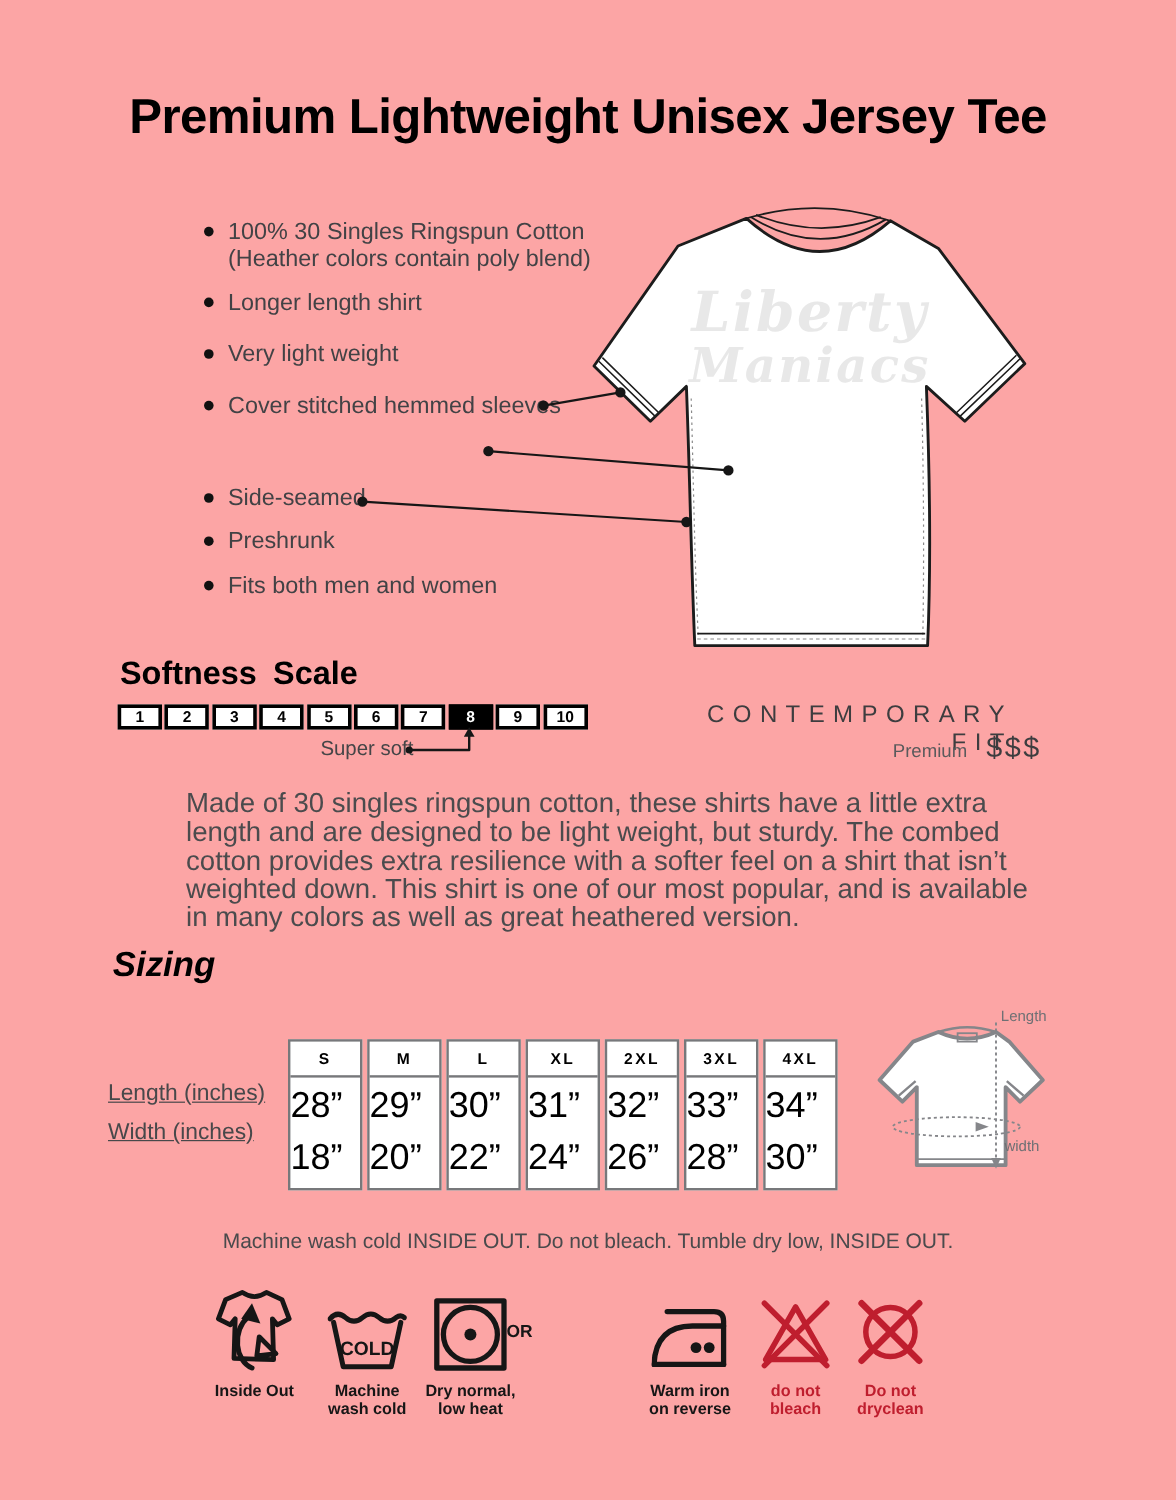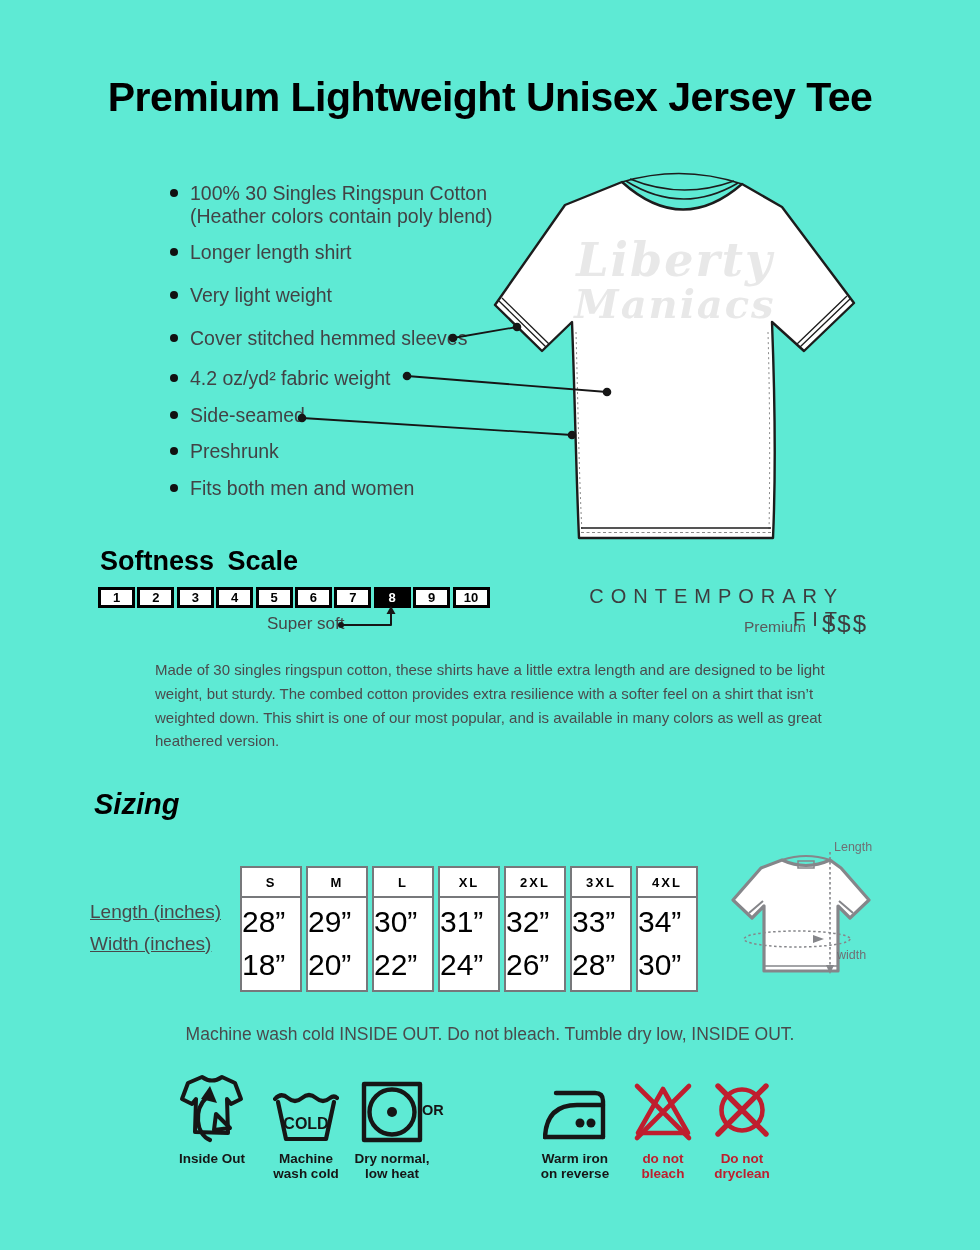--- a/index.html
+++ b/index.html
@@ -1,16 +1,16 @@
 <!DOCTYPE html>
 <html><head>
 <meta charset="utf-8">
 <style>
   html,body{margin:0;padding:0;background:#fff;}
-  .page{position:relative;width:980px;height:1250px;background:#5eead4;overflow:hidden;
+  .page{position:relative;width:980px;height:1250px;background:#fca5a5;overflow:hidden;
         font-family:"Liberation Sans", sans-serif;color:#1a1a1a;}
   
   .title{position:absolute;top:74px;left:0;width:100%;text-align:center;margin:0;
          font-size:41px;font-weight:bold;letter-spacing:-0.5px;color:#000;}
   
   .feature{position:absolute;left:170px;width:334px;padding-left:20px;
            font-size:19.5px;line-height:23px;color:#424245;}
   .feature::before{content:"";position:absolute;left:0;top:7px;width:8px;height:8px;
                    border-radius:50%;background:#111;}
   .f0{top:182px}.f1{top:241px}.f2{top:284px}.f3{top:327px}
@@ -27,21 +27,21 @@
   .supersoft{position:absolute;left:267px;top:614px;font-size:17px;color:#454547;}
   .ss-arrow{position:absolute;left:334px;top:604px;}
   
   .fit-label{position:absolute;left:574px;top:585px;width:270px;text-align:right;
              font-size:20px;letter-spacing:7px;word-spacing:12px;color:#3d3d3f;}
   .fit-row{position:absolute;left:598px;top:610px;width:270px;display:flex;justify-content:flex-end;align-items:baseline;}
   .fit-tier{font-size:15.5px;color:#5a5a5c;margin-right:16px;}
   .fit-price{font-size:24px;letter-spacing:2px;color:#3d3d3f;}
   
   .desc{position:absolute;left:155px;top:658px;width:712px;margin:0;
-        font-size:15px;line-height:23.8px;color:#4b4b4d;}
+        font-size:23px;line-height:23.8px;color:#4b4b4d;}
   
   .sizing-h{position:absolute;left:94px;top:788px;margin:0;font-size:29px;font-weight:bold;color:#000;font-style:italic;}
   .rowlabel{position:absolute;left:90px;font-size:19px;color:#48484a;text-decoration:underline;}
   .rl0{top:901px}.rl1{top:933px}
   .size-table{position:absolute;left:240px;top:866px;display:flex;}
   .size-col{width:58px;border:2px solid #77787b;margin-right:4px;background:#fff;}
   .size-hd{height:28px;border-bottom:2px solid #77787b;text-align:center;
            font-size:13px;font-weight:bold;letter-spacing:2px;line-height:29px;color:#000;}
   .size-v{text-align:left;font-size:30px;color:#000;}
   .size-len{margin-top:7px;}
@@ -67,21 +67,20 @@
 <body>
 
 <div class="page">
 
   <h1 class="title">Premium Lightweight Unisex Jersey Tee</h1>
 
   <div class="feature f0"><span>100% 30 Singles Ringspun Cotton (Heather colors contain poly blend)</span></div>
   <div class="feature f1"><span>Longer length shirt</span></div>
   <div class="feature f2"><span>Very light weight</span></div>
   <div class="feature f3"><span>Cover stitched hemmed sleeves</span></div>
-  <div class="feature f4"><span>4.2 oz/yd² fabric weight</span></div>
   <div class="feature f5"><span>Side-seamed</span></div>
   <div class="feature f6"><span>Preshrunk</span></div>
   <div class="feature f7"><span>Fits both men and women</span></div>
 
   <svg class="shirt-svg" width="640" height="400" viewBox="0 0 640 400">
     <path d="M342,22 L285,45 L215,145 L262,191 L292,162 C295,240 296,310 299,378 L493,378 C496,310 495,240 492,162 L524,191 L574,143 L502,47 L462,24 Q402,76 342,22 Z" fill="#ffffff" stroke="#1c1c1c" stroke-width="2.4" stroke-linejoin="round"></path>
     <g stroke="#1c1c1c" stroke-width="1.5" fill="none">
       <path d="M342,22 Q402,4 462,24"></path>
       <path d="M346,21 Q402,56 458,23"></path>
       <path d="M350,19 Q402,40 454,21"></path>

